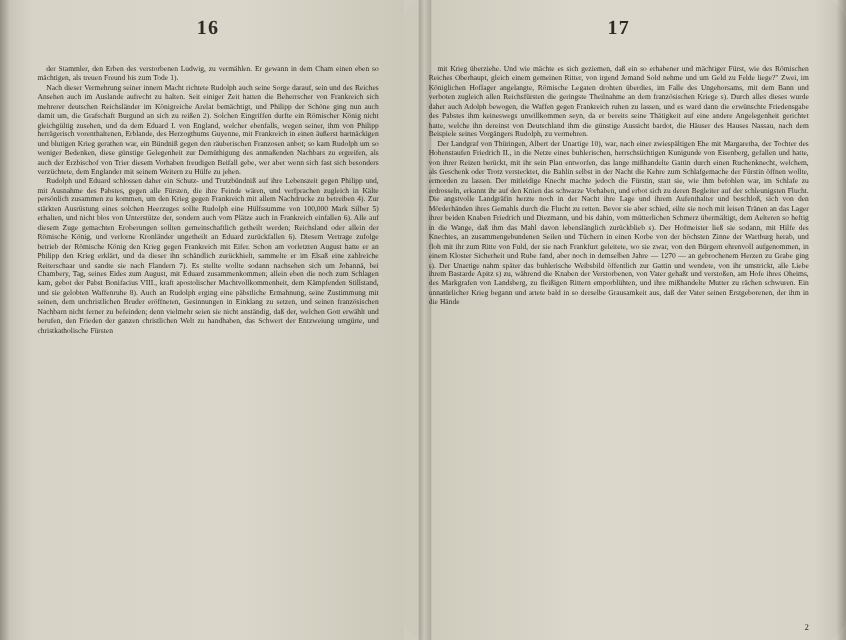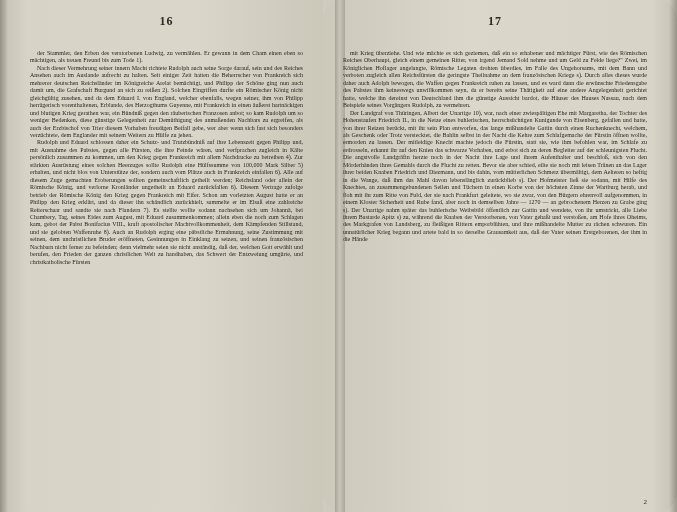--- a/index.html
+++ b/index.html
@@ -41,21 +41,21 @@
     position: absolute;
     top: 0;
     left: 335px;
     width: 10px;
     height: 512px;
     background: linear-gradient(to right, rgba(80,76,66,0.30), rgba(120,115,102,0.05) 45%, rgba(80,76,66,0.28));
     pointer-events: none;
   }
   .folio {
     text-align: center;
-    font-size: 12px;
+    font-size: 16px;
     font-weight: bold;
     letter-spacing: 1px;
     margin-bottom: 21px;
     color: #2c2a25;
     font-family: "Liberation Serif", serif;
   }
   .col {
     font-size: 6.0px;
     line-height: 7.45px;
     text-align: justify;

